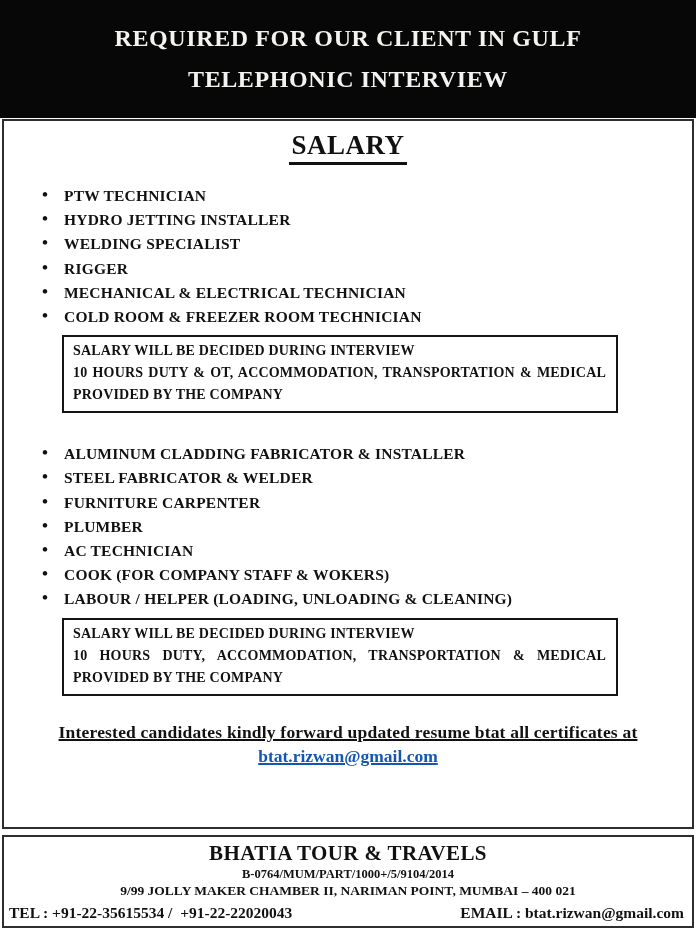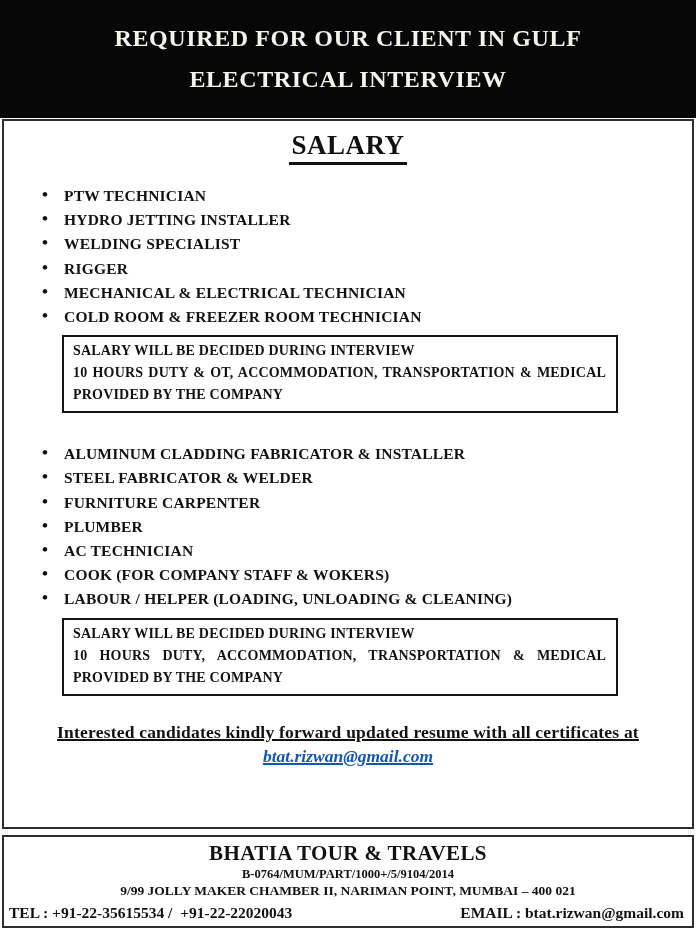--- a/index.html
+++ b/index.html
@@ -98,21 +98,20 @@
   }
   .apply .apply-email {
     display: inline-block;
     margin-top: 1px;
     font-size: 17.5px;
     line-height: 23px;
     color: #1457b2;
     text-decoration: underline;
     text-decoration-thickness: 2px;
     cursor: pointer;
-    font-style: italic;
   }
 
   
   .footer-box {
     margin: 6px 2px 0 2px;
     border: 2px solid #2e2e2e;
     background: #ffffff;
     text-align: center;
     padding-top: 3px;
     height: 93px;
@@ -128,21 +127,21 @@
     font-size: 15.5px;
     line-height: 21px;
     white-space: pre;
   }
 </style>
 </head>
 <body>
 
 <div class="banner">
   <div class="line">REQUIRED FOR OUR CLIENT IN GULF</div>
-  <div class="line">ELECTRICAL INTERVIEW</div>
+  <div class="line">TELEPHONIC INTERVIEW</div>
 </div>
 
 <div class="main-box">
 
   <div class="country-title">
     <span class="txt">SALARY</span>
   </div>
   <ul class="jobs">
       <li>PTW TECHNICIAN</li>
       <li>HYDRO JETTING INSTALLER</li>
@@ -164,21 +163,21 @@
       <li>AC TECHNICIAN</li>
       <li>COOK (FOR COMPANY STAFF &amp; WOKERS)</li>
       <li>LABOUR / HELPER (LOADING, UNLOADING &amp; CLEANING)</li>
     </ul>
   <div class="note-box">
     <div>SALARY WILL BE DECIDED DURING INTERVIEW</div>
     <div class="justified">10 HOURS DUTY, ACCOMMODATION, TRANSPORTATION &amp; MEDICAL PROVIDED BY THE COMPANY</div>
   </div>
 
   <div class="apply">
-    <div class="apply-text">Interested candidates kindly forward updated resume with all certificates at</div>
+    <div class="apply-text">Interested candidates kindly forward updated resume btat all certificates at</div>
     <a class="apply-email">btat.rizwan@gmail.com</a>
   </div>
 </div>
 
 <div class="footer-box">
   <div class="footer-company">BHATIA TOUR &amp; TRAVELS</div>
   <div class="footer-license">B-0764/MUM/PART/1000+/5/9104/2014</div>
   <div class="footer-address">9/99 JOLLY MAKER CHAMBER II, NARIMAN POINT, MUMBAI – 400 021</div>
   <div class="footer-contact">
     <span>TEL : +91-22-35615534 /  +91-22-22020043</span>

